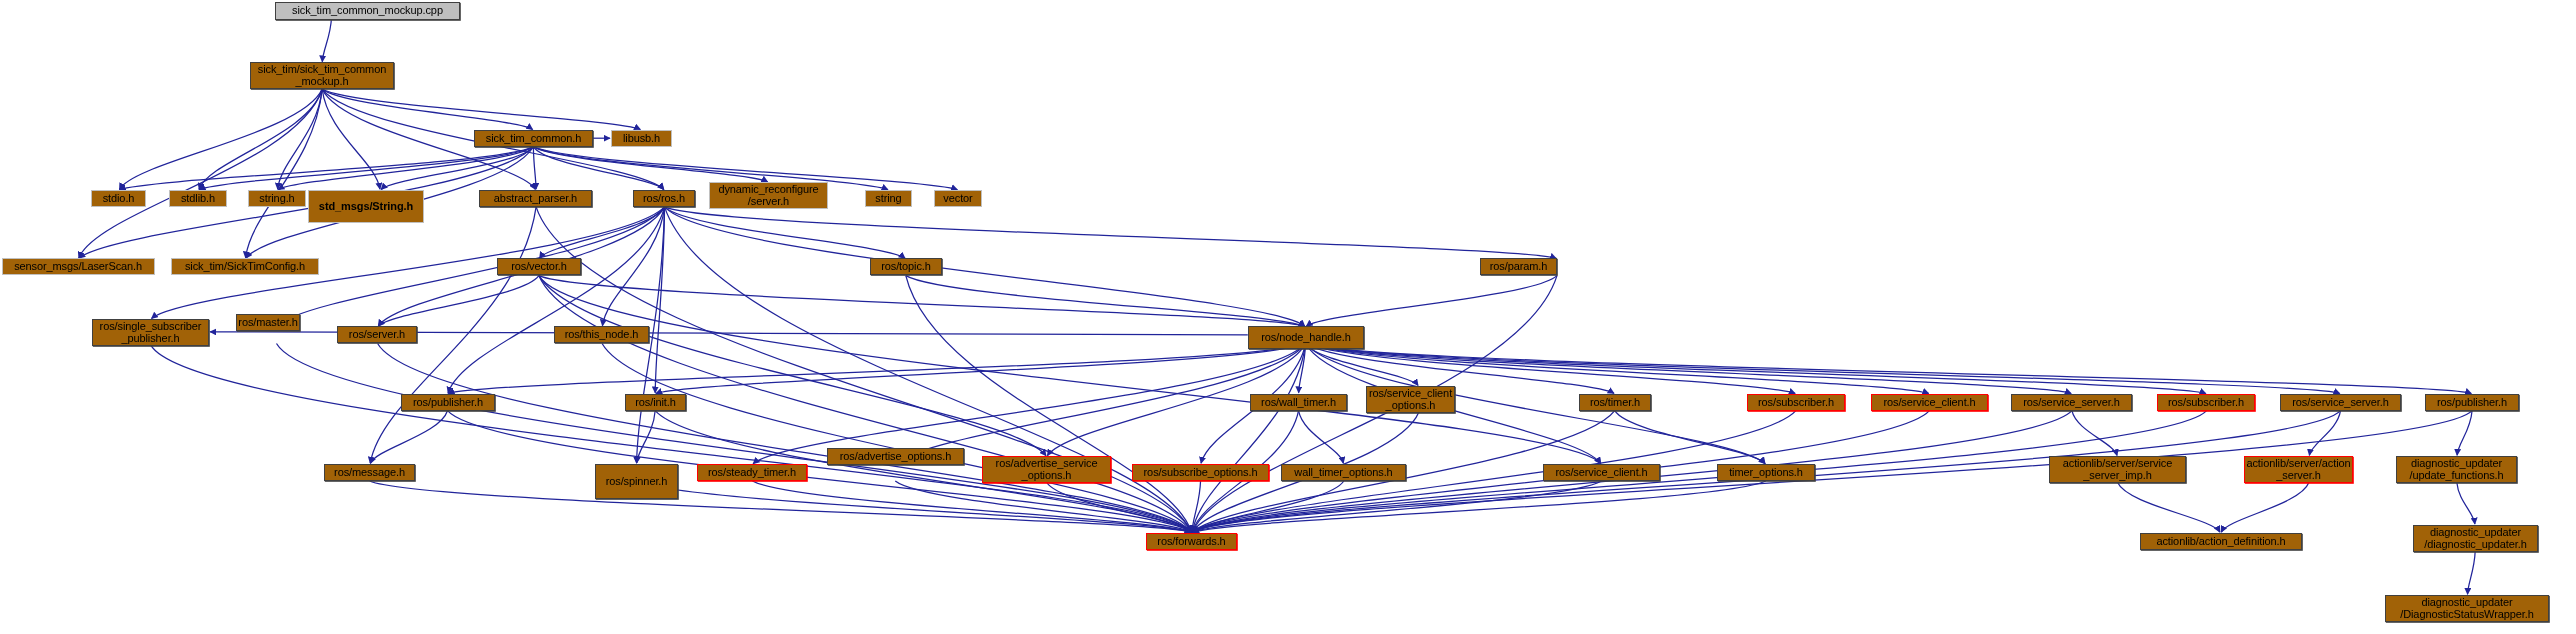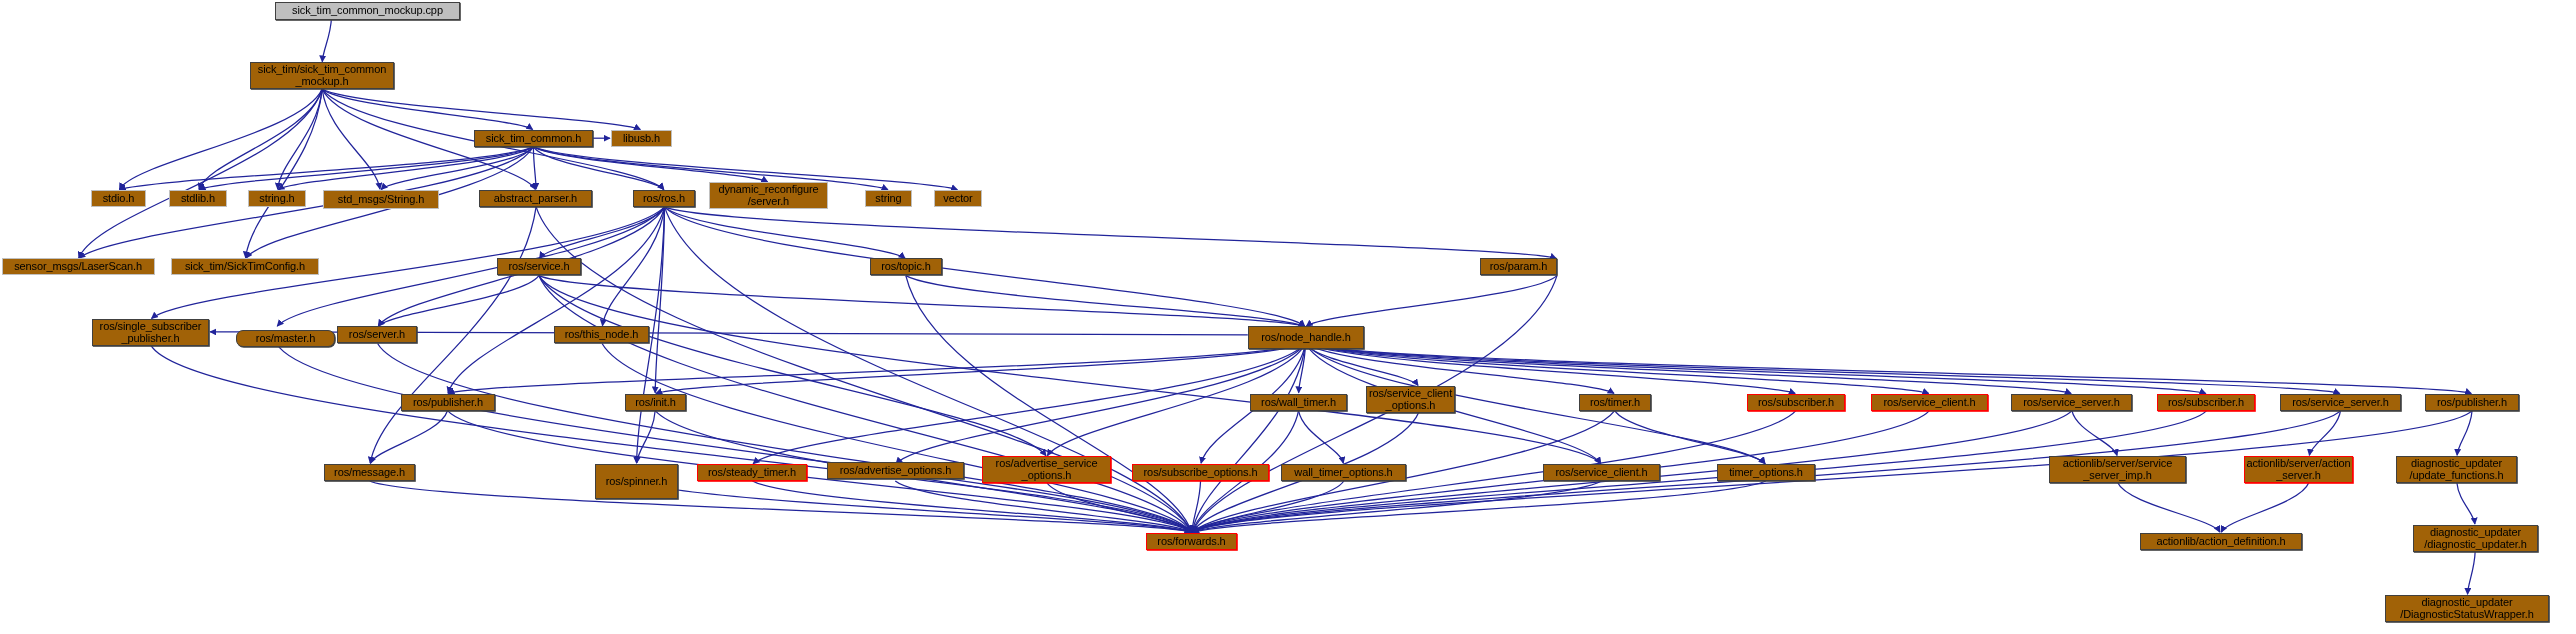--- a/index.html
+++ b/index.html
@@ -147,54 +147,54 @@
   </svg>
   <div id="node-layer">
       <div class="node gray" style="left: 239px; top: 1.6px; width: 185px; height: 18px; margin-left: 36px;">sick_tim_common_mockup.cpp</div>
       <div class="node solid" style="left: 250px; top: 62px; width: 144px; height: 26.5px;">sick_tim/sick_tim_common
 _mockup.h</div>
       <div class="node solid" style="left: 474px; top: 130px; width: 119px; height: 17px;">sick_tim_common.h</div>
       <div class="node faint" style="left: 611px; top: 130px; width: 61px; height: 17px;">libusb.h</div>
       <div class="node faint" style="left: 91px; top: 190px; width: 55px; height: 17px;">stdio.h</div>
       <div class="node faint" style="left: 169px; top: 190px; width: 58px; height: 17px;">stdlib.h</div>
       <div class="node faint" style="left: 248px; top: 190px; width: 58px; height: 17px;">string.h</div>
-      <div class="node faint" style="left: 323px; top: 190px; width: 116px; height: 19px;">std_msgs/String.h</div>
+      <div class="node faint" style="left: 308px; top: 190px; width: 116px; height: 33px; font-weight: bold;">std_msgs/String.h</div>
       <div class="node solid" style="left: 479px; top: 190px; width: 113px; height: 17px;">abstract_parser.h</div>
       <div class="node solid" style="left: 633px; top: 190px; width: 62px; height: 17px;">ros/ros.h</div>
       <div class="node faint" style="left: 709px; top: 182px; width: 119px; height: 26.5px;">dynamic_reconfigure
 /server.h</div>
       <div class="node faint" style="left: 865px; top: 190px; width: 47px; height: 17px;">string</div>
       <div class="node faint" style="left: 934px; top: 190px; width: 48px; height: 17px;">vector</div>
       <div class="node faint" style="left: 1.6px; top: 258px; width: 153px; height: 17px;">sensor_msgs/LaserScan.h</div>
       <div class="node faint" style="left: 171px; top: 258px; width: 148px; height: 17px;">sick_tim/SickTimConfig.h</div>
-      <div class="node solid" style="left: 497px; top: 258px; width: 84px; height: 17px;">ros/service.h</div>
+      <div class="node solid" style="left: 497px; top: 258px; width: 84px; height: 17px;">ros/vector.h</div>
       <div class="node solid" style="left: 870px; top: 258px; width: 72px; height: 17px;">ros/topic.h</div>
       <div class="node solid" style="left: 1480px; top: 258px; width: 77px; height: 17px;">ros/param.h</div>
       <div class="node solid" style="left: 92px; top: 319px; width: 117px; height: 26.5px;">ros/single_subscriber
 _publisher.h</div>
-      <div class="node solid" style="left: 236px; top: 330px; width: 99px; height: 17px; border-radius: 7px;">ros/master.h</div>
+      <div class="node solid" style="left: 236px; top: 314px; width: 64px; height: 17px;">ros/master.h</div>
       <div class="node solid" style="left: 337px; top: 326px; width: 80px; height: 17px;">ros/server.h</div>
       <div class="node solid" style="left: 554px; top: 326px; width: 95px; height: 17px;">ros/this_node.h</div>
       <div class="node solid" style="left: 1248px; top: 326px; width: 116px; height: 23px;">ros/node_handle.h</div>
       <div class="node solid" style="left: 401px; top: 394px; width: 94px; height: 17px;">ros/publisher.h</div>
       <div class="node solid" style="left: 625px; top: 394px; width: 61px; height: 17px;">ros/init.h</div>
       <div class="node solid" style="left: 1250px; top: 394px; width: 97px; height: 17px;">ros/wall_timer.h</div>
       <div class="node solid" style="left: 1366px; top: 386px; width: 89px; height: 26.5px;">ros/service_client
 _options.h</div>
       <div class="node solid" style="left: 1579px; top: 394px; width: 72px; height: 17px;">ros/timer.h</div>
       <div class="node red" style="left: 1747px; top: 394px; width: 98px; height: 17px;">ros/subscriber.h</div>
       <div class="node red" style="left: 1871px; top: 394px; width: 117px; height: 17px;">ros/service_client.h</div>
       <div class="node solid" style="left: 2011px; top: 394px; width: 121px; height: 17px;">ros/service_server.h</div>
       <div class="node red" style="left: 2157px; top: 394px; width: 98px; height: 17px;">ros/subscriber.h</div>
       <div class="node solid" style="left: 2280px; top: 394px; width: 121px; height: 17px;">ros/service_server.h</div>
       <div class="node solid" style="left: 2425px; top: 394px; width: 94px; height: 17px;">ros/publisher.h</div>
       <div class="node solid" style="left: 324px; top: 464px; width: 91px; height: 17px;">ros/message.h</div>
       <div class="node solid" style="left: 595px; top: 464px; width: 83px; height: 35px;">ros/spinner.h</div>
       <div class="node red" style="left: 697px; top: 464px; width: 110px; height: 17px;">ros/steady_timer.h</div>
-      <div class="node solid" style="left: 827px; top: 462px; width: 137px; height: 17px;">ros/advertise_options.h</div>
+      <div class="node solid" style="left: 827px; top: 448px; width: 137px; height: 17px;">ros/advertise_options.h</div>
       <div class="node red" style="left: 982px; top: 456px; width: 129px; height: 26.5px;">ros/advertise_service
 _options.h</div>
       <div class="node red" style="left: 1132px; top: 464px; width: 137px; height: 17px;">ros/subscribe_options.h</div>
       <div class="node solid" style="left: 1281px; top: 464px; width: 125px; height: 17px;">wall_timer_options.h</div>
       <div class="node solid" style="left: 1543px; top: 464px; width: 117px; height: 17px;">ros/service_client.h</div>
       <div class="node solid" style="left: 1717px; top: 464px; width: 98px; height: 17px;">timer_options.h</div>
       <div class="node solid" style="left: 2049px; top: 456px; width: 137px; height: 26.5px;">actionlib/server/service
 _server_imp.h</div>
       <div class="node red" style="left: 2244px; top: 456px; width: 109px; height: 26.5px;">actionlib/server/action
 _server.h</div>

